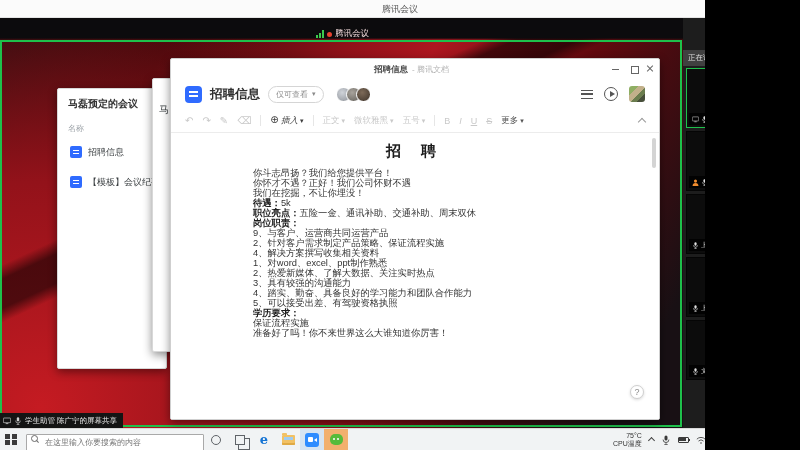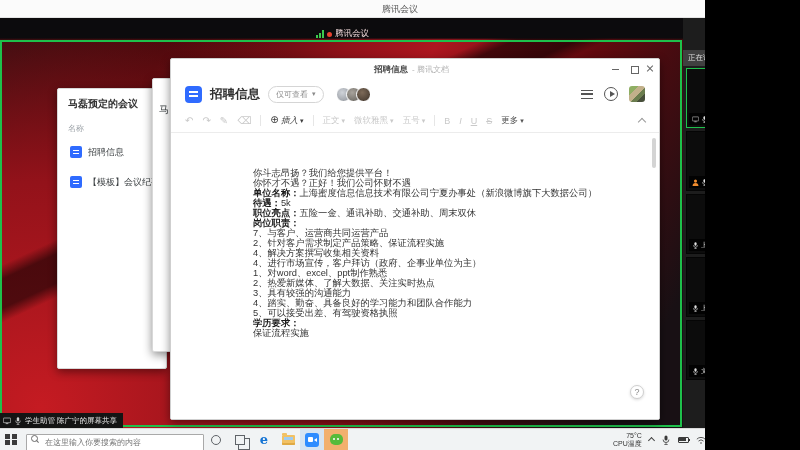--- a/index.html
+++ b/index.html
@@ -259,38 +259,39 @@
         <span class="vdiv"></span>
         <span class="fmt">B</span>
         <span class="fmt i">I</span>
         <span class="fmt u">U</span>
         <span class="fmt s">S</span>
         <span class="tb-text half dd">更多</span>
         <span class="collapse"></span>
       </div>
 
       <div class="dw-body">
+        <div class="doc-heading">招 聘</div>
         <div class="doc-lines">
             <div class="doc-line">你斗志昂扬？我们给您提供平台！</div>
             <div class="doc-line">你怀才不遇？正好！我们公司怀财不遇</div>
-            <div class="doc-line"><b>单位名称：</b>上海蜜度信息信息技术有限公司宁夏办事处（新浪微博旗下大数据公司）</div>
+            <div class="doc-line">我们在挖掘，不让你埋没！</div>
             <div class="doc-line"><b>待遇：</b>5k</div>
             <div class="doc-line"><b>职位亮点：</b>五险一金、通讯补助、交通补助、周末双休</div>
             <div class="doc-line"><b>岗位职责：</b></div>
-            <div class="doc-line">7、与客户、运营商共同运营产品</div>
+            <div class="doc-line">9、与客户、运营商共同运营产品</div>
             <div class="doc-line">2、针对客户需求制定产品策略、保证流程实施</div>
             <div class="doc-line">4、解决方案撰写收集相关资料</div>
-            <div class="doc-line">4、进行市场宣传，客户拜访（政府、企事业单位为主）</div>
             <div class="doc-line">1、对word、excel、ppt制作熟悉</div>
             <div class="doc-line">2、热爱新媒体、了解大数据、关注实时热点</div>
             <div class="doc-line">3、具有较强的沟通能力</div>
             <div class="doc-line">4、踏实、勤奋、具备良好的学习能力和团队合作能力</div>
             <div class="doc-line">5、可以接受出差、有驾驶资格执照</div>
             <div class="doc-line"><b>学历要求：</b></div>
             <div class="doc-line">保证流程实施</div>
+            <div class="doc-line">准备好了吗！你不来世界这么大谁知道你厉害！</div>
           </div>
         <div class="doc-scrollbar"></div>
         <div class="help-fab">?</div>
       </div>
     </div>
 
     <div class="presenter-bar">
       <span class="picon">
         <svg viewBox="0 0 12 10">
             <rect x="0.5" y="0.5" width="11" height="7" rx="1" fill="none" stroke="currentColor"></rect>

